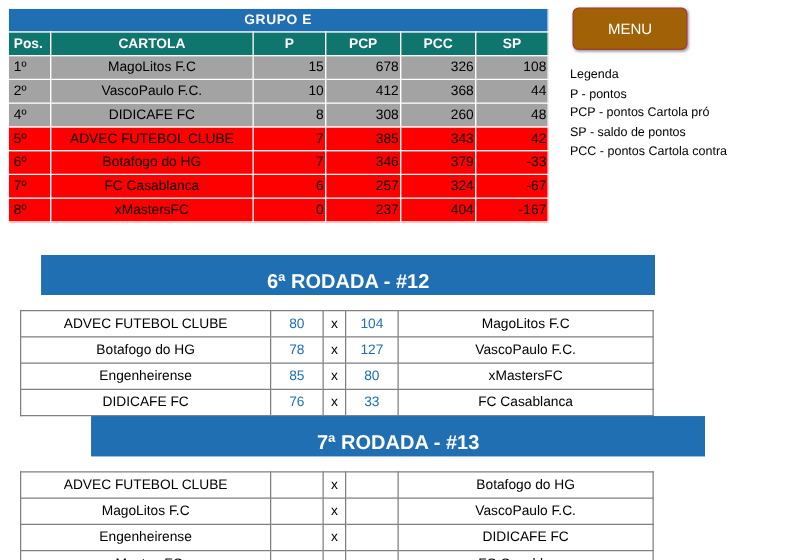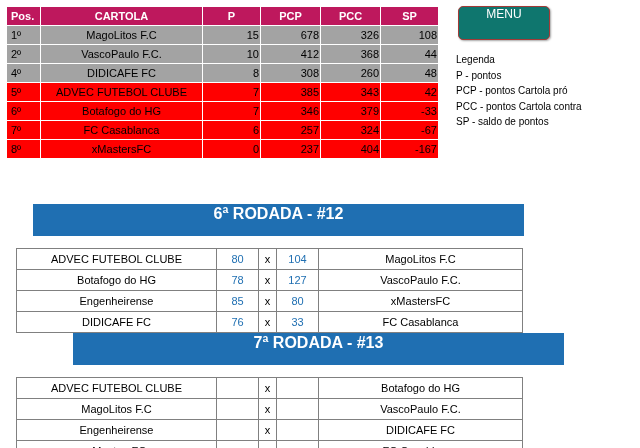--- a/index.html
+++ b/index.html
@@ -38,21 +38,21 @@
     background: #1f6fb2;
     color: #ffffff;
     font-size: 17px;
     font-weight: bold;
     text-align: center;
     height: 30px;
     border: 1px solid #1f6fb2;
     letter-spacing: .5px;
   }
   .group-head td {
-    background: #be185d;
+    background: #0f766e;
     color: #ffffff;
     font-size: 10px;
     font-weight: bold;
     text-align: center;
     height: 17px;
     border: 1px solid #ffffff;
   }
   .group-head td.pos-col {
     text-align: left;
     padding-left: 4px;
@@ -68,26 +68,27 @@
   .c-name { text-align: center; }
   .c-num { text-align: right; }
 
   
   .menu-btn {
     position: absolute;
     left: 458px;
     top: 6px;
     width: 90px;
     height: 32px;
-    background: #0f766e;
+    background: #a16207;
     border: 1px solid #a33a37;
     border-radius: 5px;
     color: #ffffff;
     font-size: 12px;
     display: flex;
+    align-items: center;
     justify-content: center;
     box-shadow: 1px 1px 2px rgba(0,0,0,.35);
   }
 
   
   .legend {
     position: absolute;
     left: 456px;
     top: 52px;
     width: 180px;
@@ -101,21 +102,21 @@
     position: absolute;
     left: 33px;
     width: 489px;
     height: 30px;
     background: #1f6fb2;
     border: 1px solid #1f6fb2;
     color: #ffffff;
     font-size: 16px;
     font-weight: bold;
     display: flex;
-    align-items: flex-start;
+    align-items: flex-end;
     justify-content: center;
   }
   #round6-header { top: 204px; }
   #round7-header { top: 333px; margin-left: 40px; }
 
   
   .matches {
     position: absolute;
     left: 16px;
     width: 506px;
@@ -147,20 +148,23 @@
     <table class="tbl">
       <colgroup>
         <col style="width:34px">
         <col style="width:162px">
         <col style="width:58px">
         <col style="width:60px">
         <col style="width:60px">
         <col style="width:58px">
       </colgroup>
       <tbody>
+          <tr class="group-title">
+        <td colspan="6">GRUPO E</td>
+      </tr>
       <tr class="group-head">
         <td class="pos-col">Pos.</td>
         <td>CARTOLA</td>
         <td>P</td>
         <td>PCP</td>
         <td>PCC</td>
         <td>SP</td>
       </tr>
 
       <tr class="row-green">
@@ -224,22 +228,22 @@
   </div>
 
   <div class="menu-btn">
     <span>MENU</span>
   </div>
 
   <div class="legend">
     <div>Legenda</div>
     <div>P - pontos</div>
     <div>PCP - pontos Cartola pró</div>
+    <div>SP - saldo de pontos</div>
     <div>PCC - pontos Cartola contra</div>
-    <div>SP - saldo de pontos</div>
   </div>
 
   <div class="round-header" id="round6-header">
     <span>6ª RODADA - #12</span>
   </div>
 
   <div class="matches" id="round6-matches">
     <table>
       <colgroup>
         <col style="width:200px">

